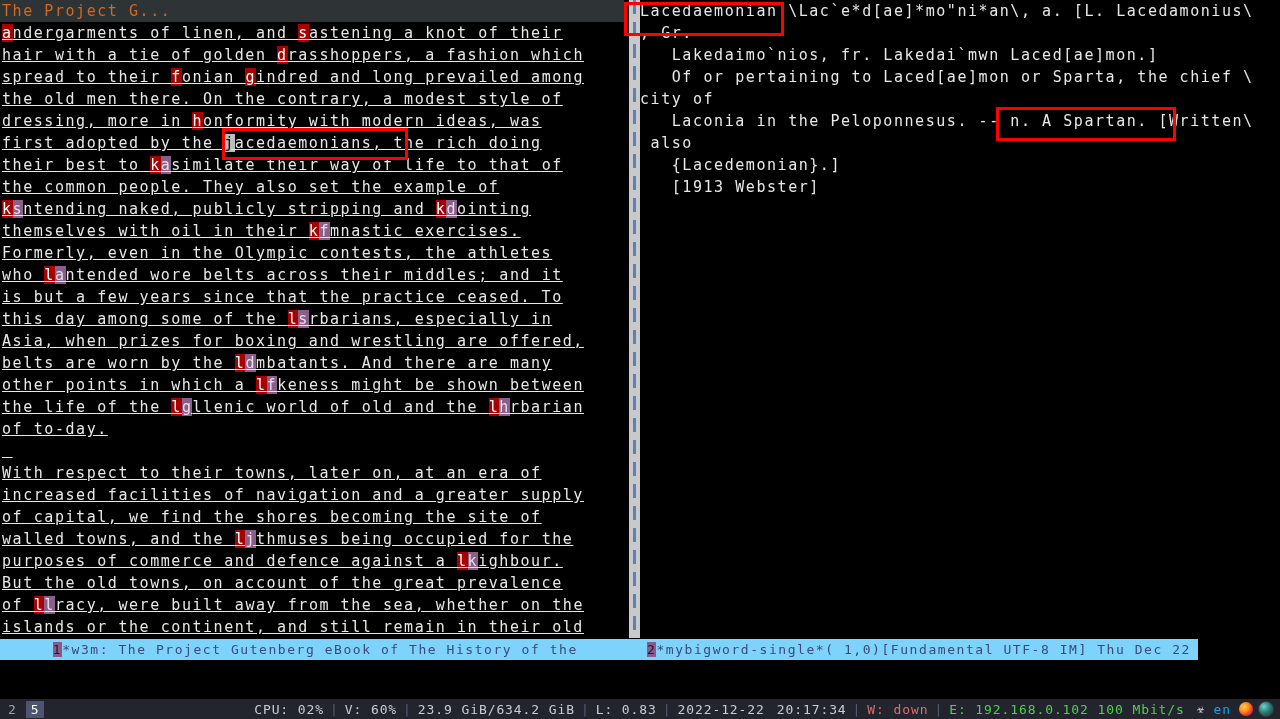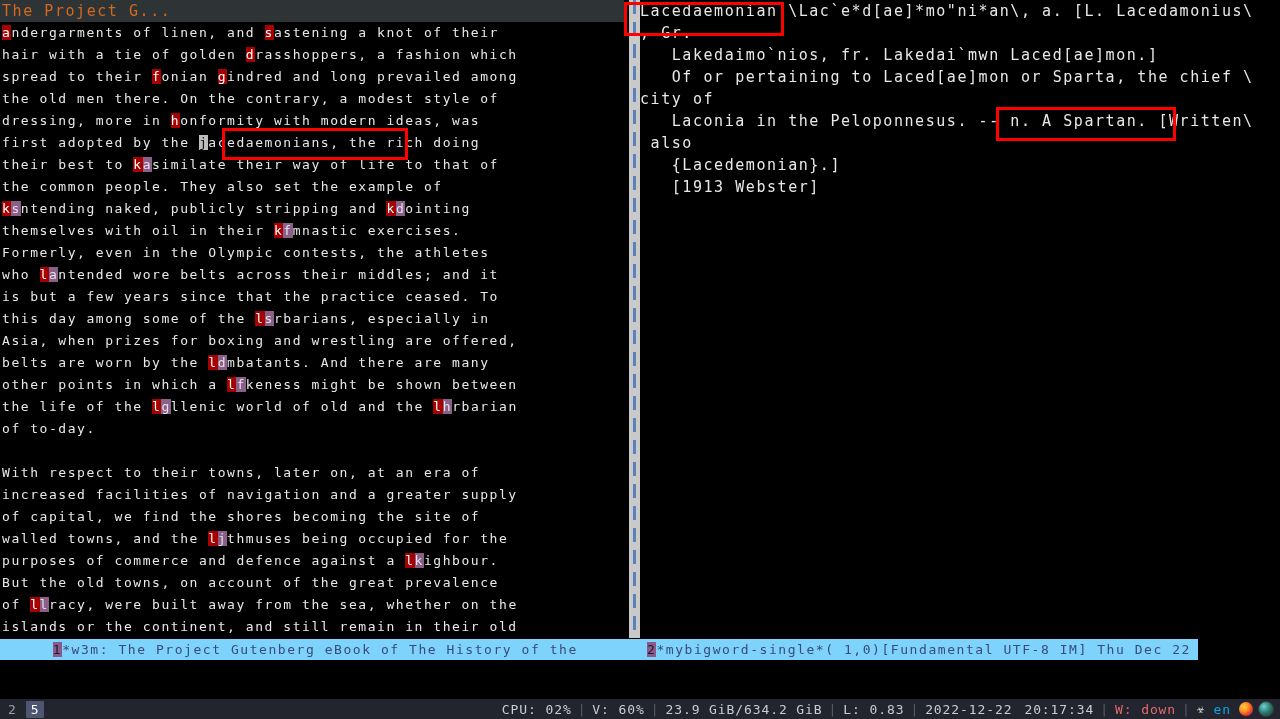--- a/index.html
+++ b/index.html
@@ -44,25 +44,26 @@
     background: #2e3436;
     color: #d2691e;
     font-size: 15px;
     letter-spacing: 1.55px;
     padding-left: 2px;
     white-space: pre;
     box-sizing: border-box;
   }
   .textbody {
     padding: 0 16px 0 2px;
-    font-size: 13px;
+    font-size: 15px;
     line-height: 22px;
     color: #e8e8e8;
     white-space: pre;
     letter-spacing: 1.55px;
+    text-decoration: underline;
   }
   .textbody .line { height: 22px; }
 
   
   .lead {
     background: #a60000;
     color: #ffffff;
   }
   .lead2 {
     background: #8a5f8a;
@@ -245,20 +246,21 @@
       <span class="vsep">|</span>
       <span class="seg">23.9 GiB/634.2 GiB</span>
       <span class="vsep">|</span>
       <span class="seg">L: 0.83</span>
       <span class="vsep">|</span>
       <span class="seg">2022-12-22</span>
       <span class="seg">20:17:34</span>
       <span class="vsep">|</span>
       <span class="seg c-red">W: down</span>
       <span class="vsep">|</span>
+      <span class="seg c-green">E: 192.168.0.102 100 Mbit/s</span>
       <span class="tray">
         <span class="ico-dropbox">☣</span>
         <span class="kbd-lang">en</span>
         <span class="ico ico-fox"></span>
         <span class="ico ico-globe"></span>
       </span>
     </div>
   </div>
 
 </div>

